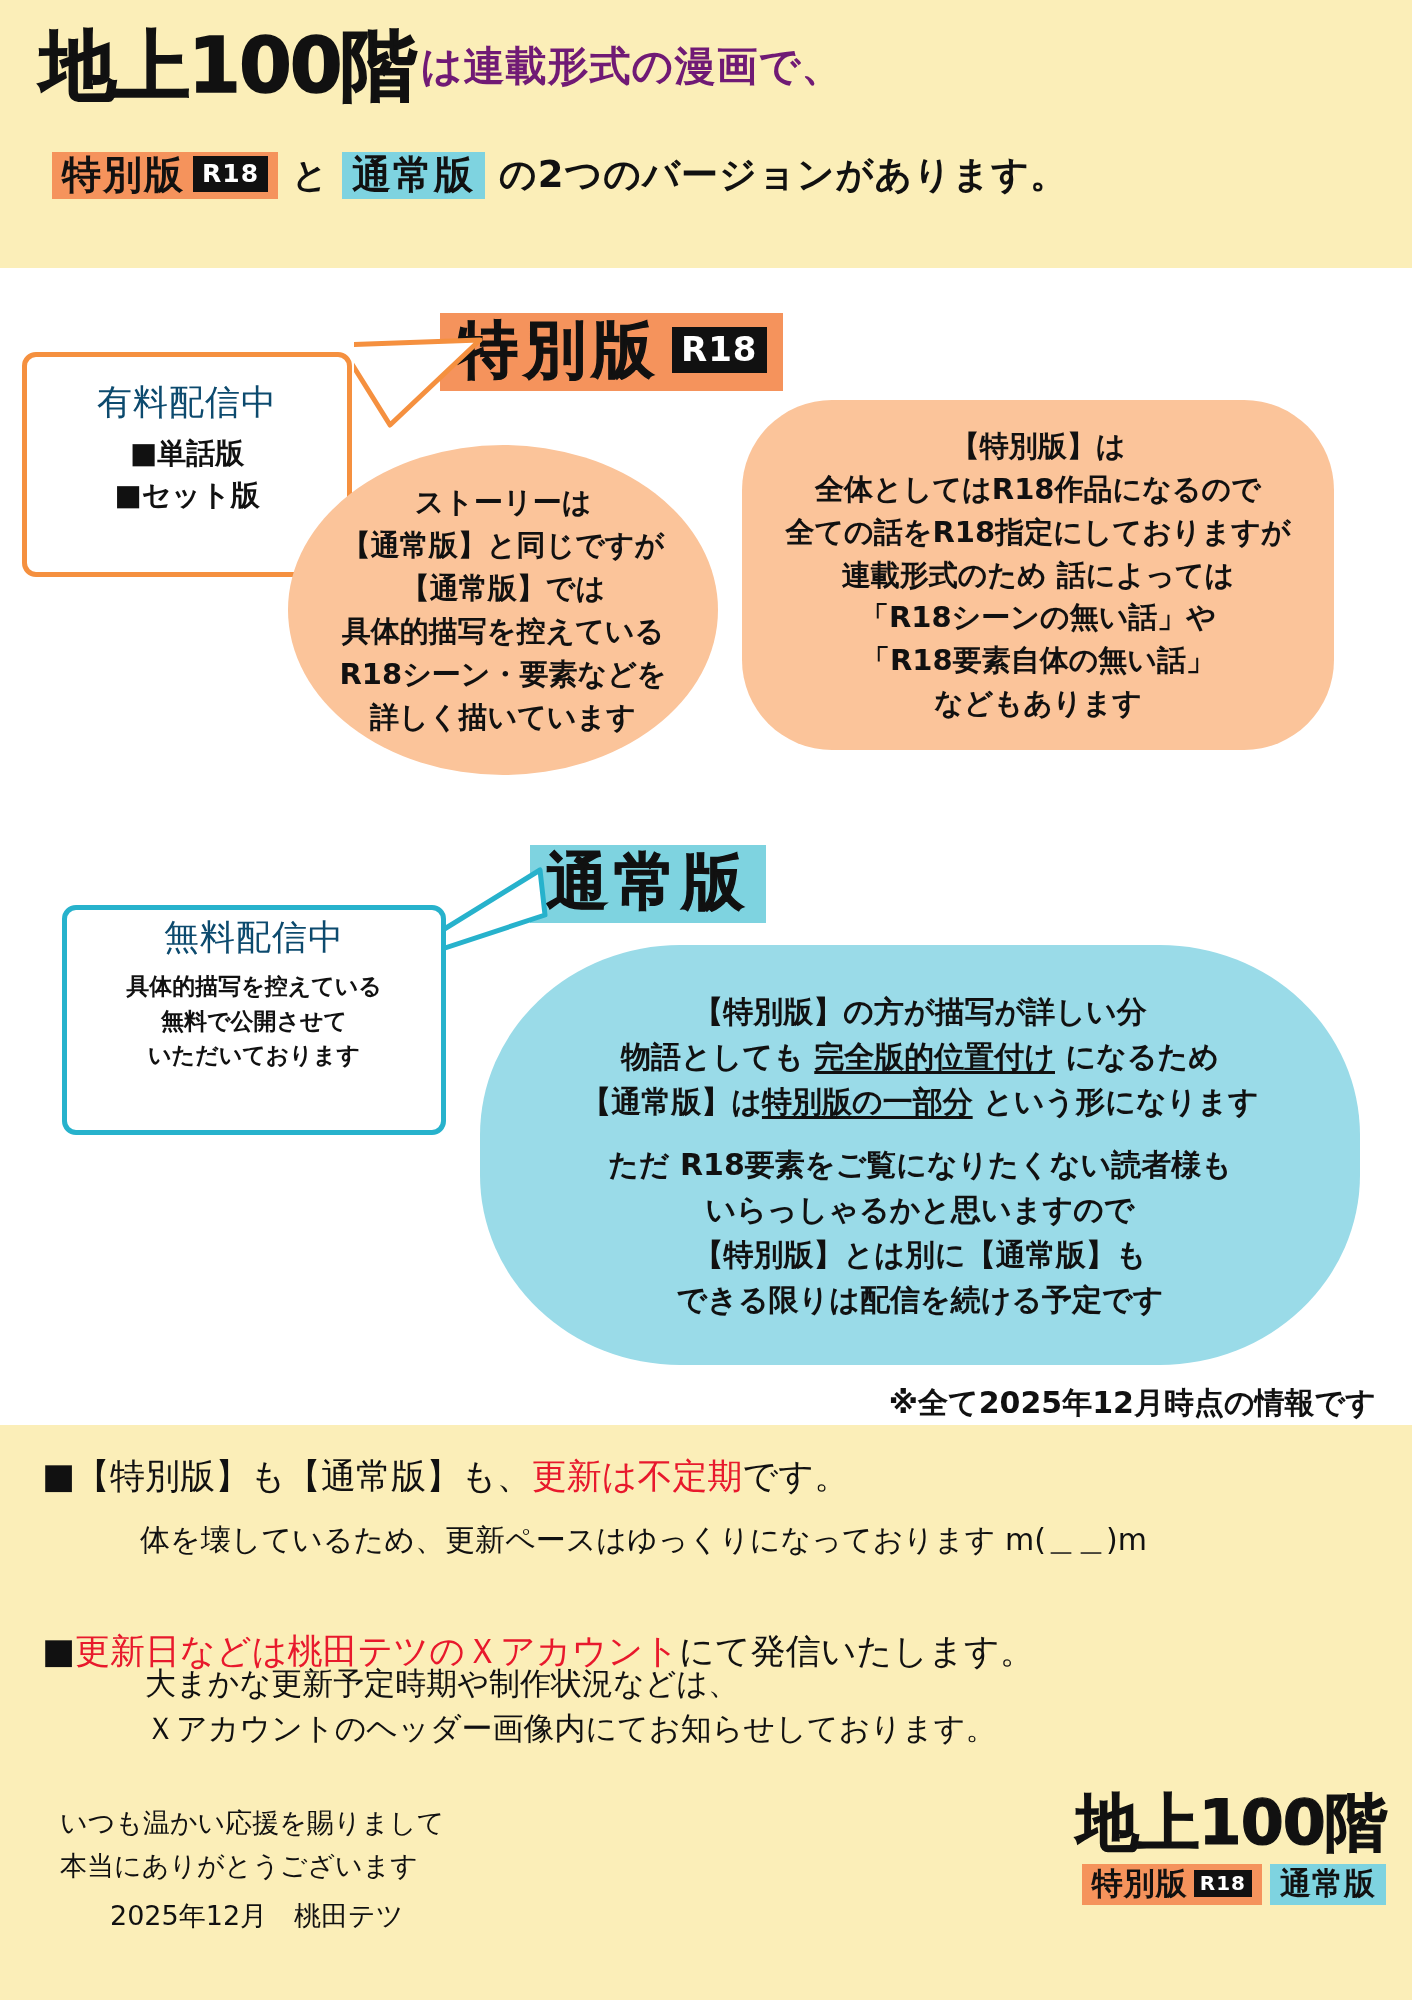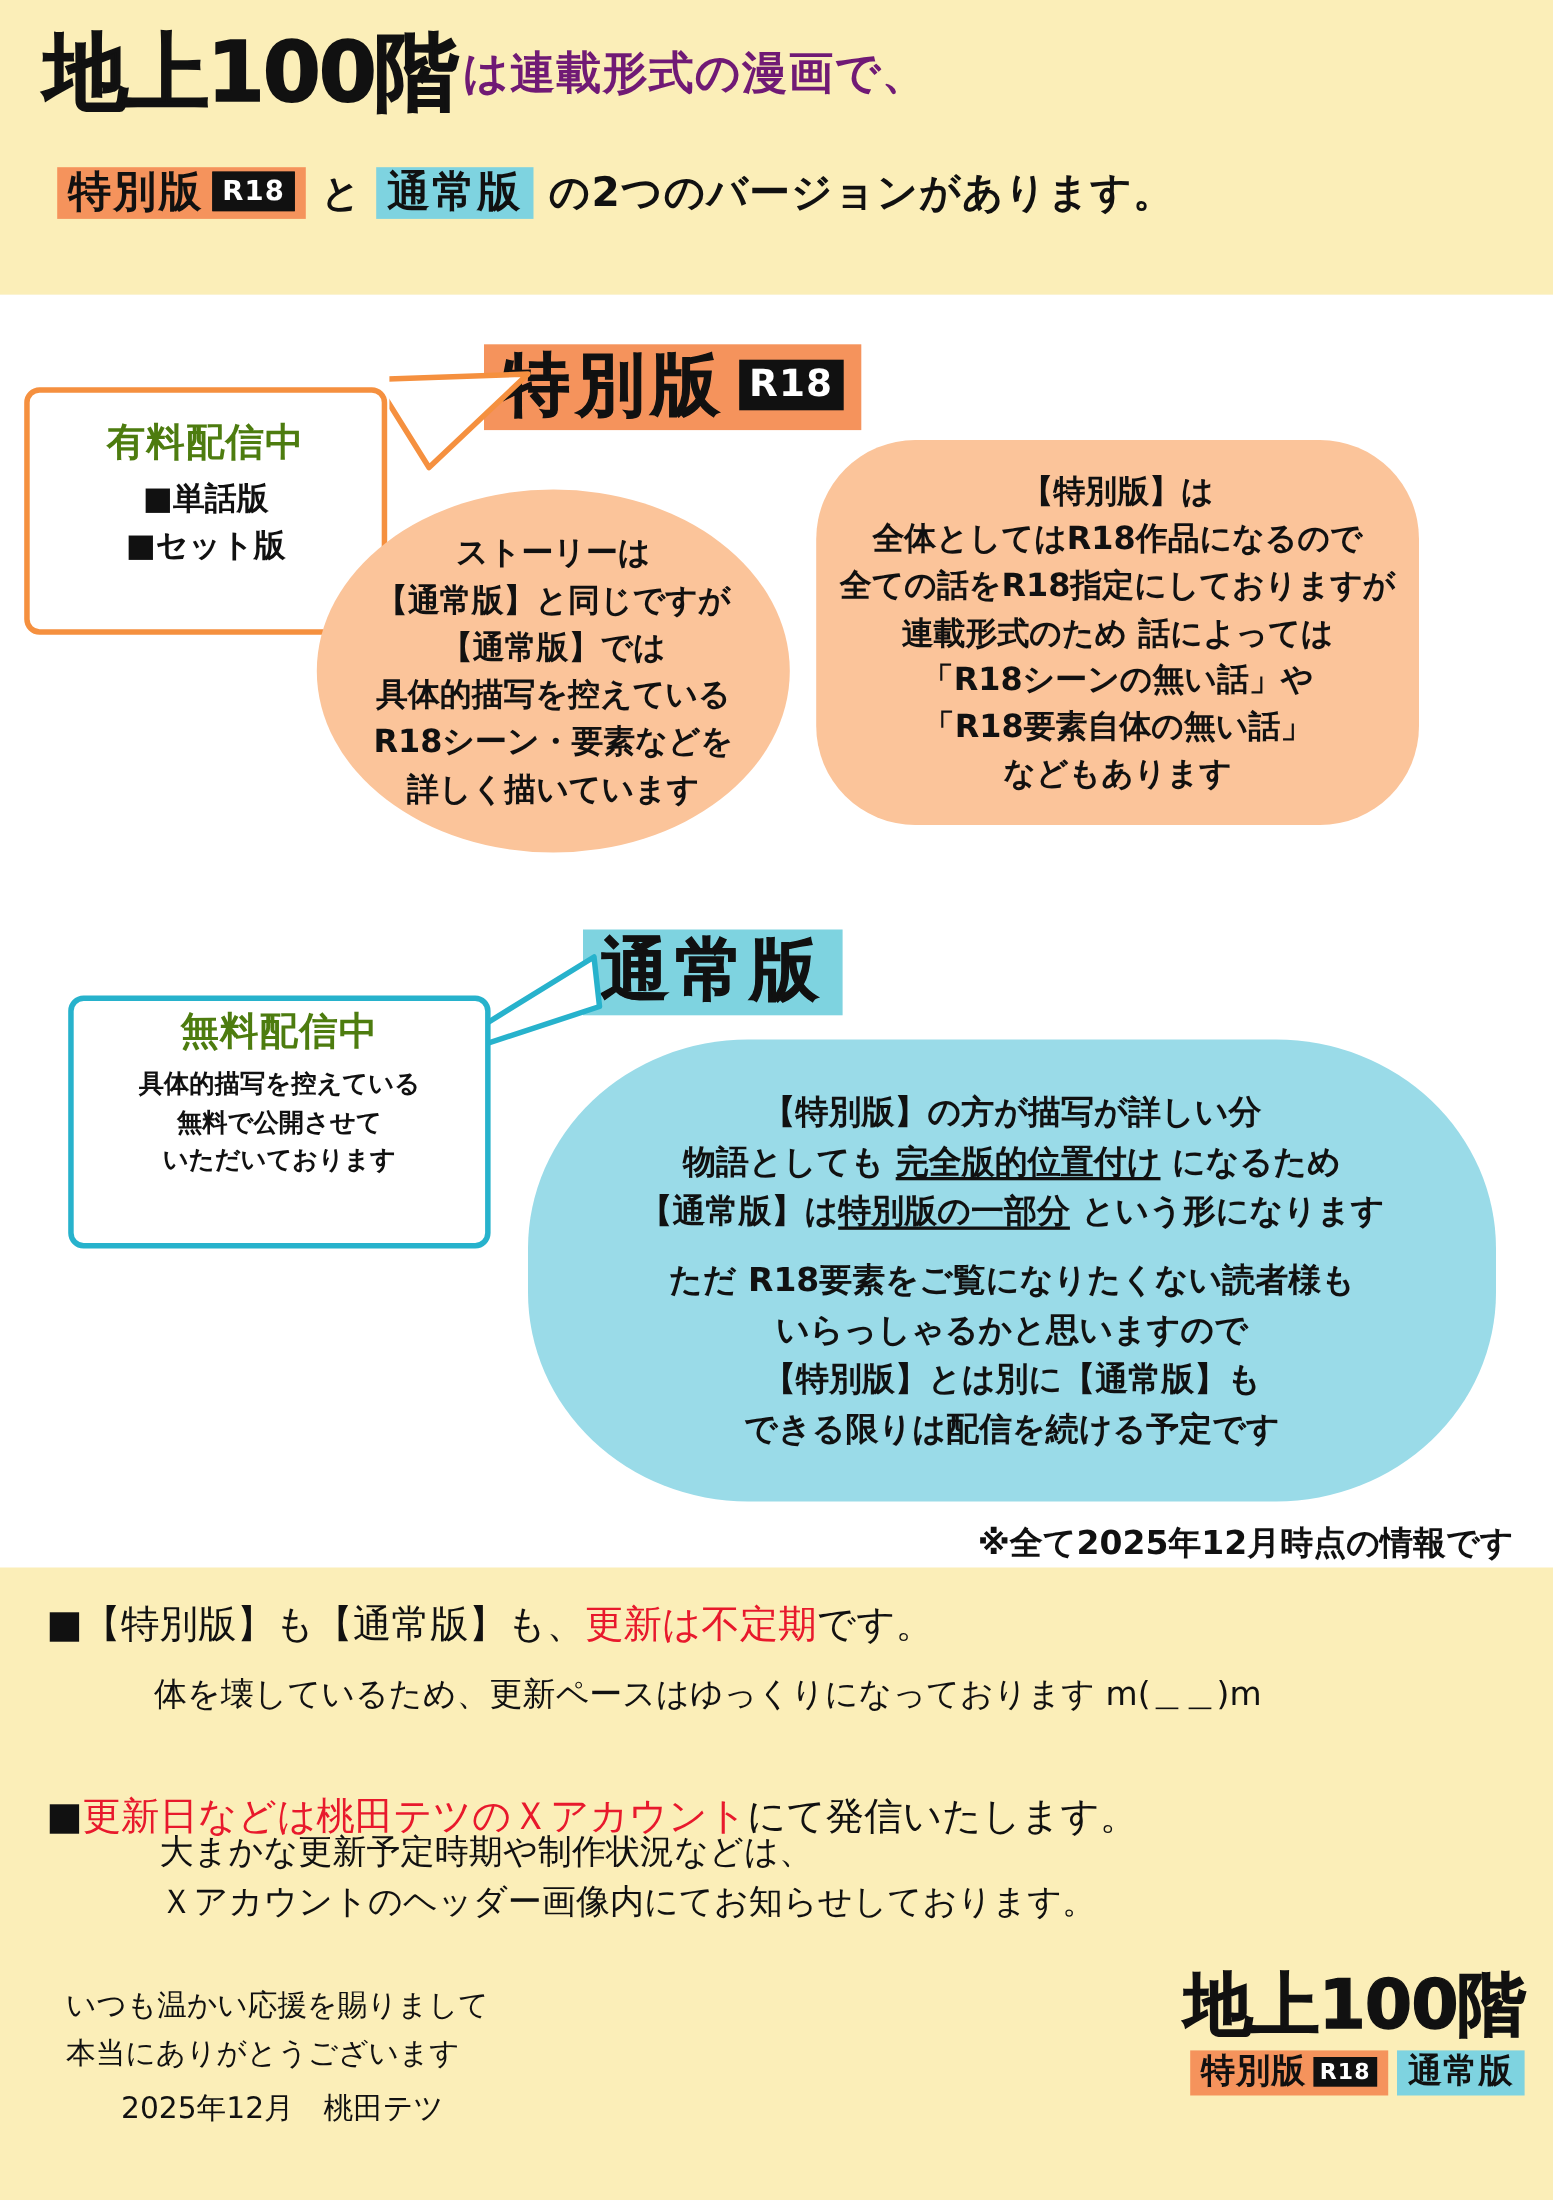--- a/index.html
+++ b/index.html
@@ -84,21 +84,21 @@
   
   .callout {
     position: absolute;
     background: #fff;
     border-radius: 14px;
     text-align: center;
   }
   .callout.orange { border: 5px solid #f5903f; }
   .callout.cyan   { border: 5px solid #27b2cc; }
   .callout .big {
-    font-size: 35px; font-weight: bold; color:#4d7c0f; letter-spacing:1px;
+    font-size: 35px; font-weight: normal; color:#0c4a6e; letter-spacing:1px;
   }
   .callout .lines {
     font-size: 29px; font-weight: bold; color:#111; line-height:1.45; margin-top:6px;
   }
   .callout .small {
     font-size: 23px; font-weight: bold; color:#111; line-height:1.5; margin-top: 8px;
   }
 
   #callout-paid { left: 22px; top: 352px; width: 330px; height: 225px; padding-top: 22px; }
   #callout-free { left: 62px; top: 905px; width: 384px; height: 230px; padding-top: 4px; }
@@ -116,21 +116,21 @@
   .blob p {
     margin: 0;
     font-size: 29px; font-weight: bold; color: #111; line-height: 1.48;
     letter-spacing: 0px;
   }
   #blob-story {
     left: 288px; top: 445px; width: 430px; height: 330px;
     border-radius: 50% / 50%;
   }
   #blob-r18 {
-    left: 742px; top: 400px; width: 548px; height: 350px;
+    left: 742px; top: 400px; width: 592px; height: 350px;
     border-radius: 90px;
   }
   #blob-normal {
     left: 480px; top: 945px; width: 880px; height: 420px;
     border-radius: 200px / 190px;
   }
   #blob-normal p { font-size: 30px; line-height: 1.5; }
   .u { text-decoration: underline; text-underline-offset: 4px; }
   .spacer { display:block; height: 18px; }
 

